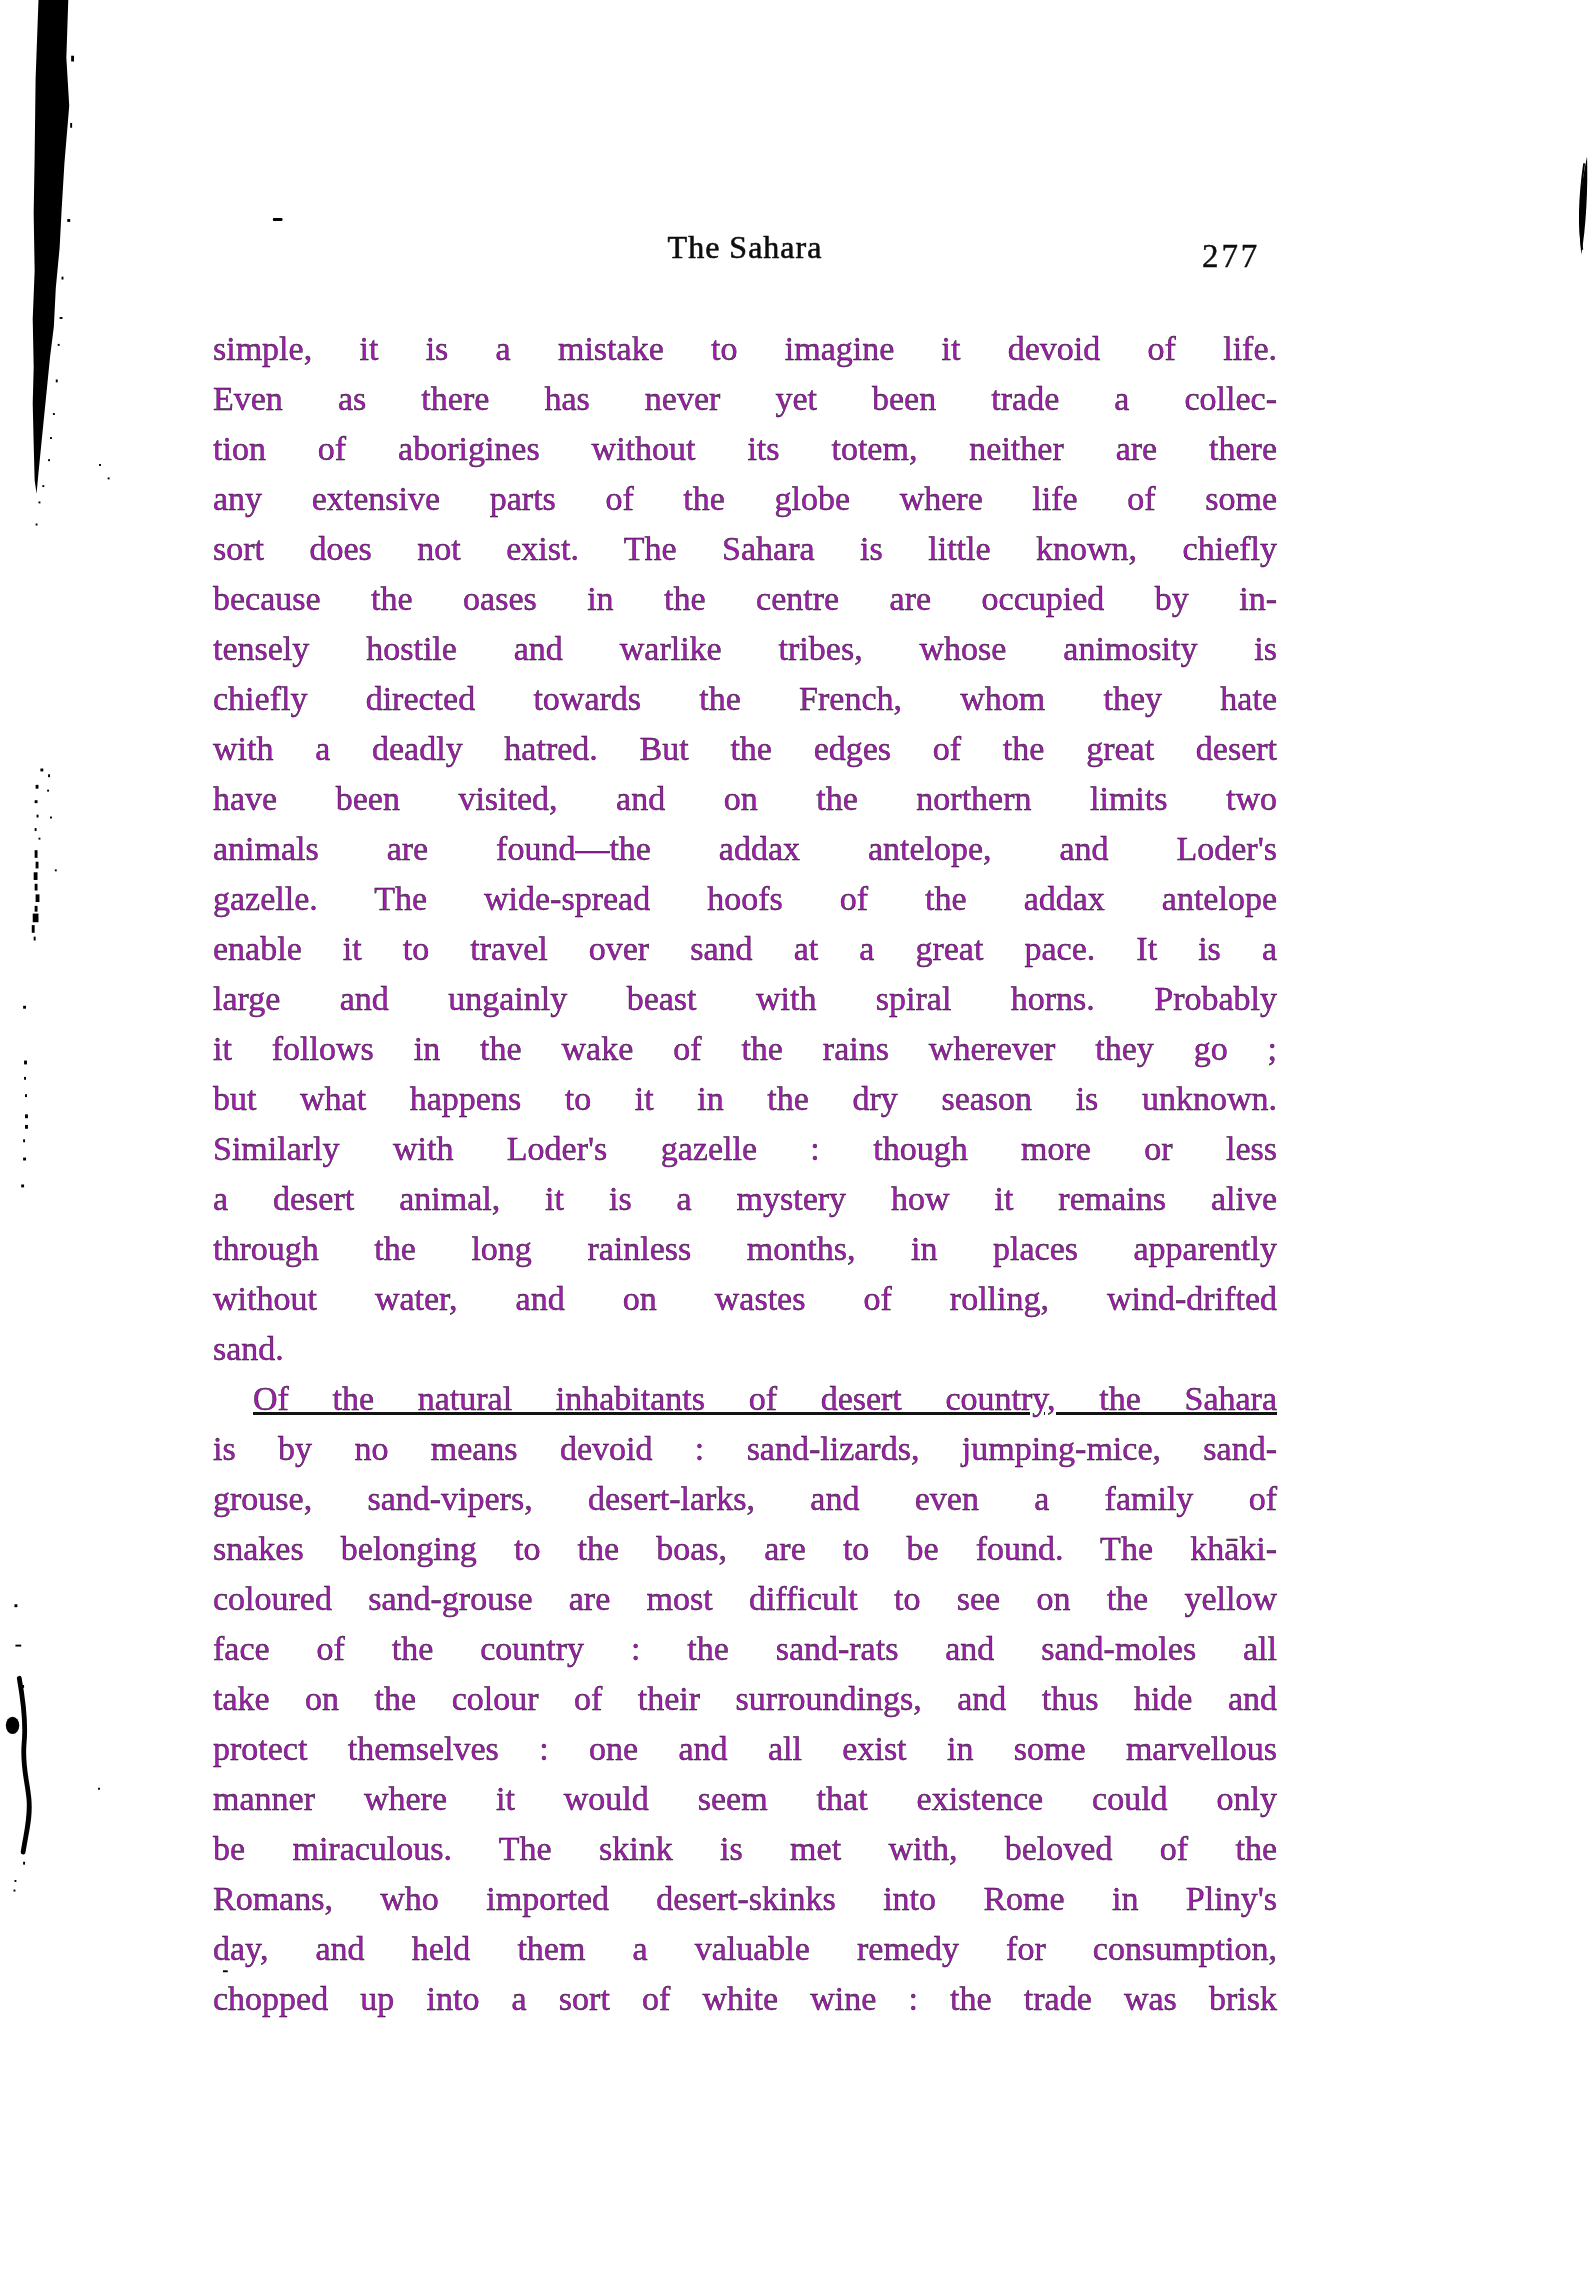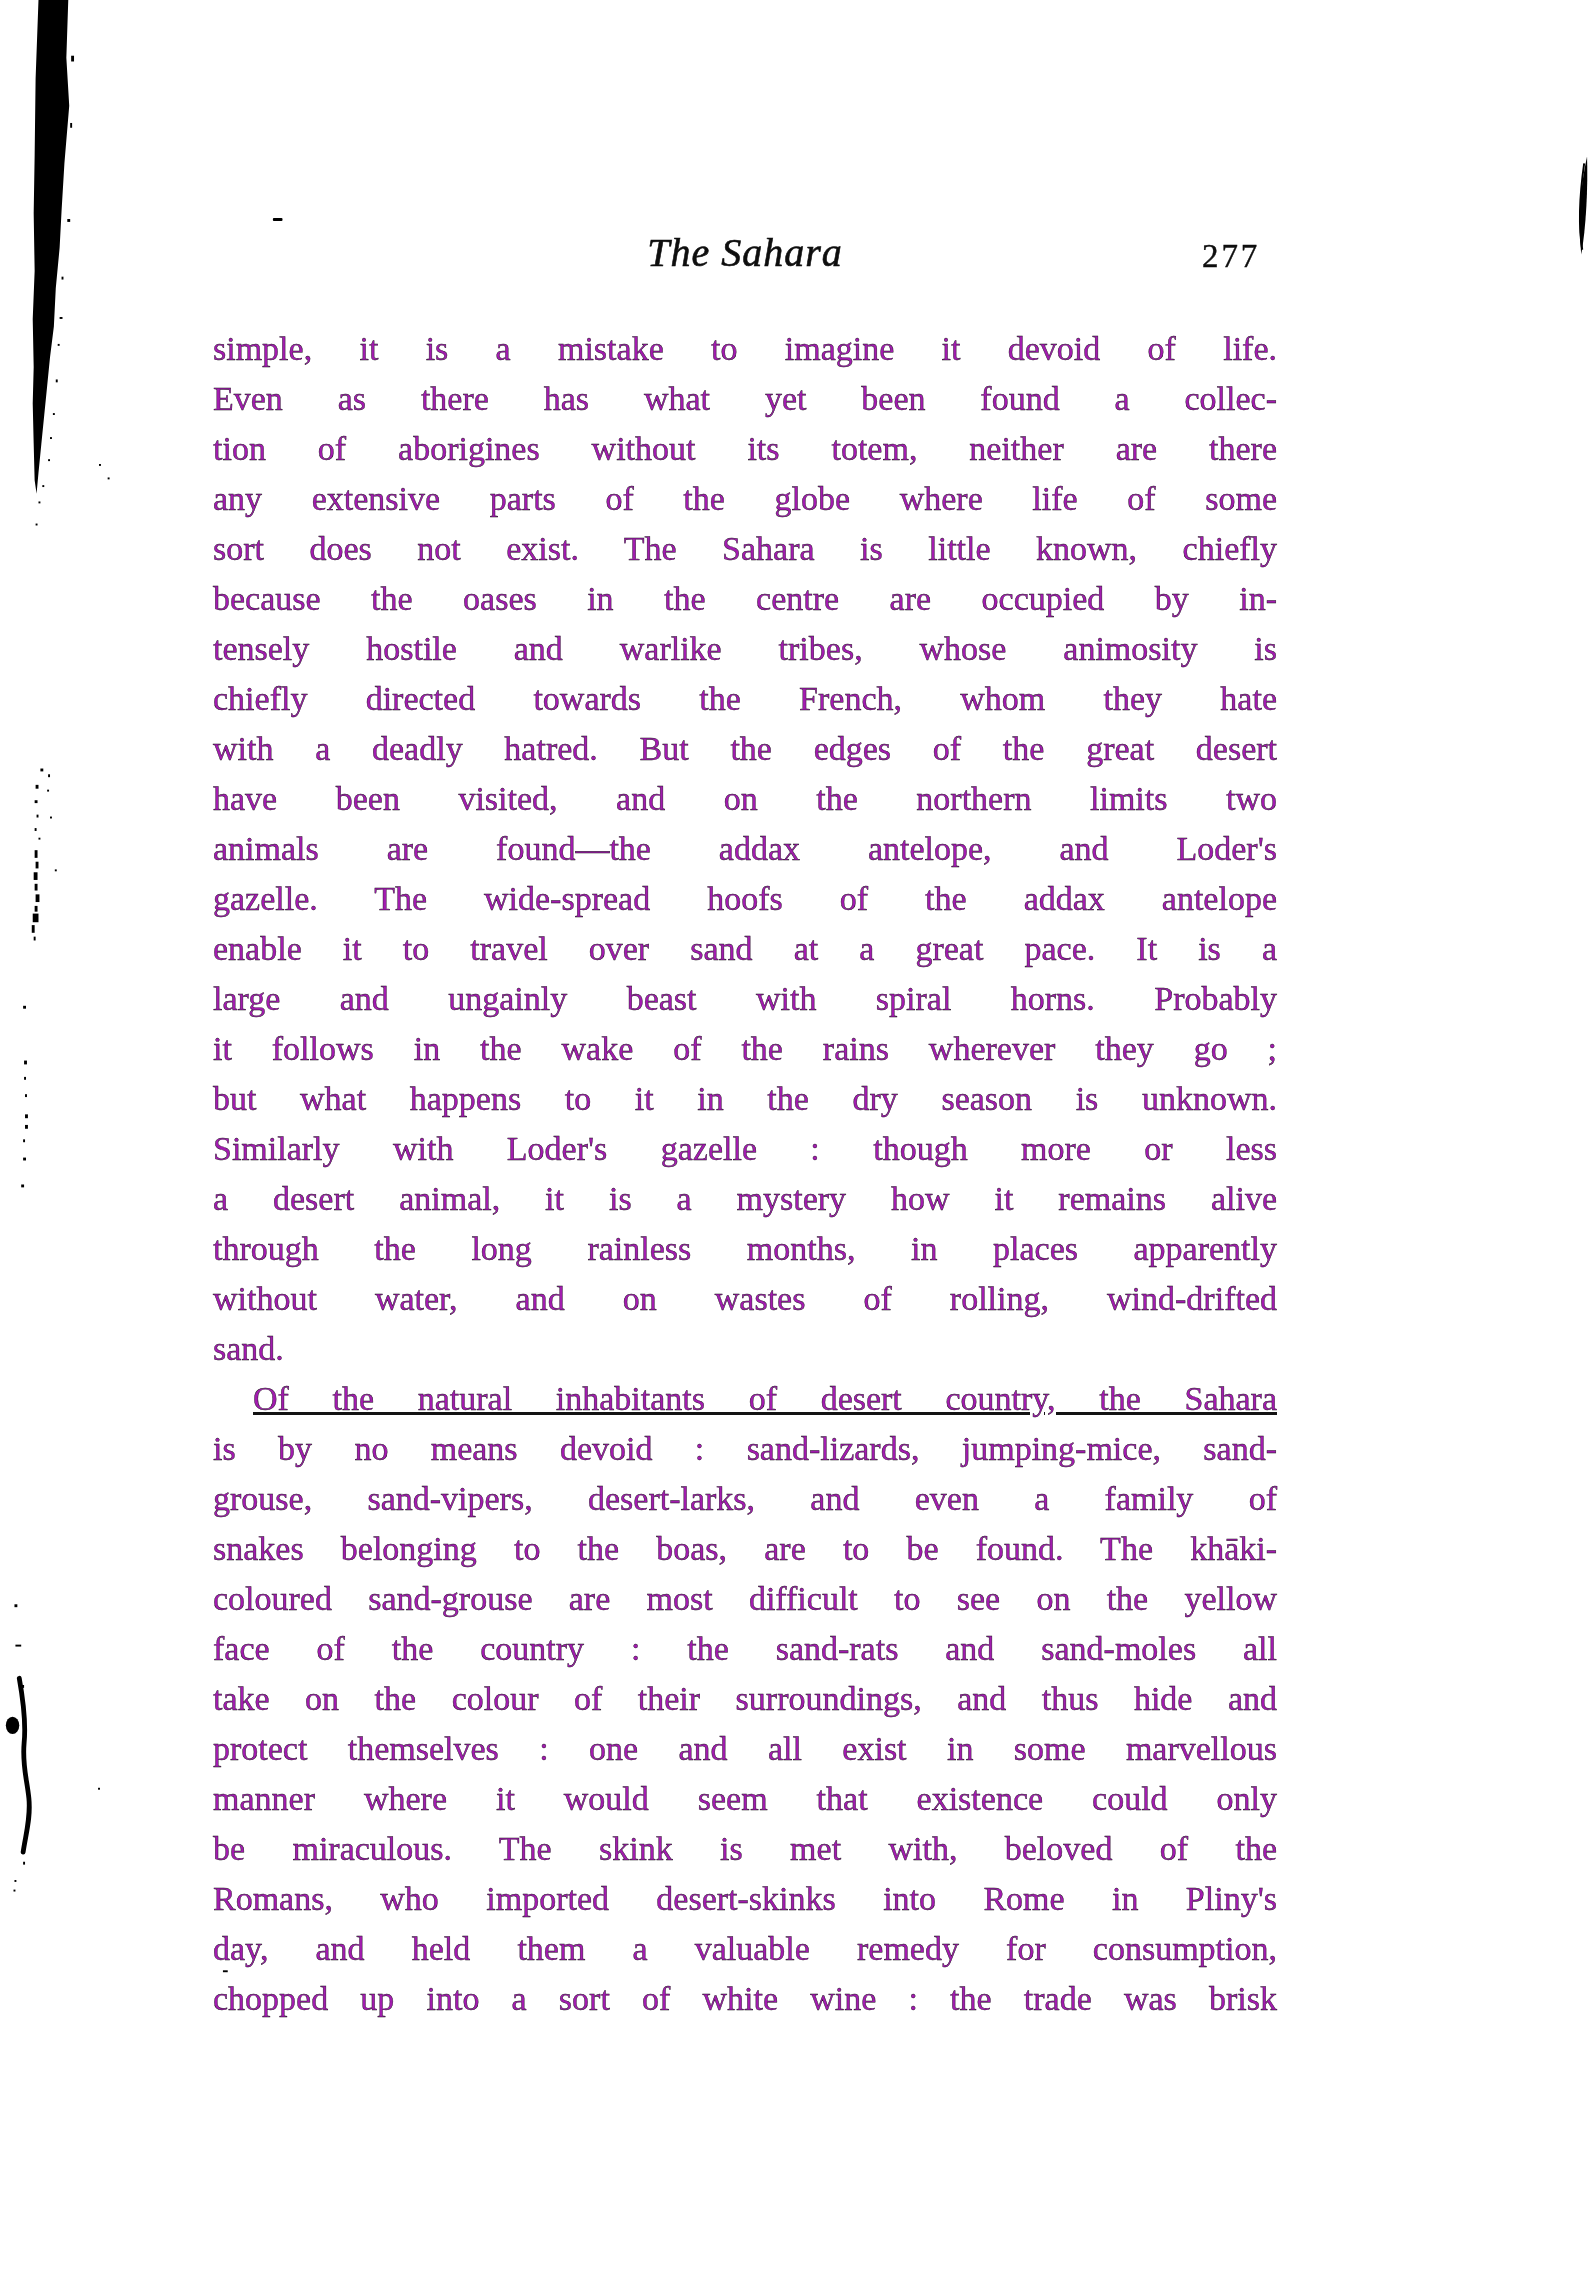--- a/index.html
+++ b/index.html
@@ -12,24 +12,23 @@
     position: absolute; inset: 0;
     width: 1590px; height: 2295px;
     background: #ffffff;
     font-family: "Liberation Serif", "DejaVu Serif", serif;
     color: #121212;
   }
   .running-title {
     position: absolute;
     top: 229px; left: 213px; width: 1064px;
     text-align: center;
-    font-size: 40px;
+    font-size: 32px;
     letter-spacing: 1px;
     color: #0e0e0e;
-    font-style: italic;
     -webkit-text-stroke: 0.6px #0e0e0e;
   }
   .page-number {
     position: absolute;
     top: 238px; left: 1202px;
     font-size: 33px;
     letter-spacing: 2.9px;
     color: #0e0e0e;
     -webkit-text-stroke: 0.4px #0e0e0e;
   }
@@ -60,21 +59,21 @@
 
 <div class="page">
 
   <div class="running-title">The Sahara</div>
 
   <div class="page-number">277</div>
 
   <div class="text-block">
       <div class="para">
         <div class="line">simple, it is a mistake to imagine it devoid of life.</div>
-        <div class="line">Even as there has what yet been found a collec-</div>
+        <div class="line">Even as there has never yet been trade a collec-</div>
         <div class="line">tion of aborigines without its totem, neither are there</div>
         <div class="line">any extensive parts of the globe where life of some</div>
         <div class="line">sort does not exist.  The Sahara is little known, chiefly</div>
         <div class="line">because the oases in the centre are occupied by in-</div>
         <div class="line">tensely hostile and warlike tribes, whose animosity is</div>
         <div class="line">chiefly directed towards the French, whom they hate</div>
         <div class="line">with a deadly hatred.  But the edges of the great desert</div>
         <div class="line">have been visited, and on the northern limits two</div>
         <div class="line">animals are found—the addax antelope, and Loder's</div>
         <div class="line">gazelle.  The wide-spread hoofs of the addax antelope</div>

